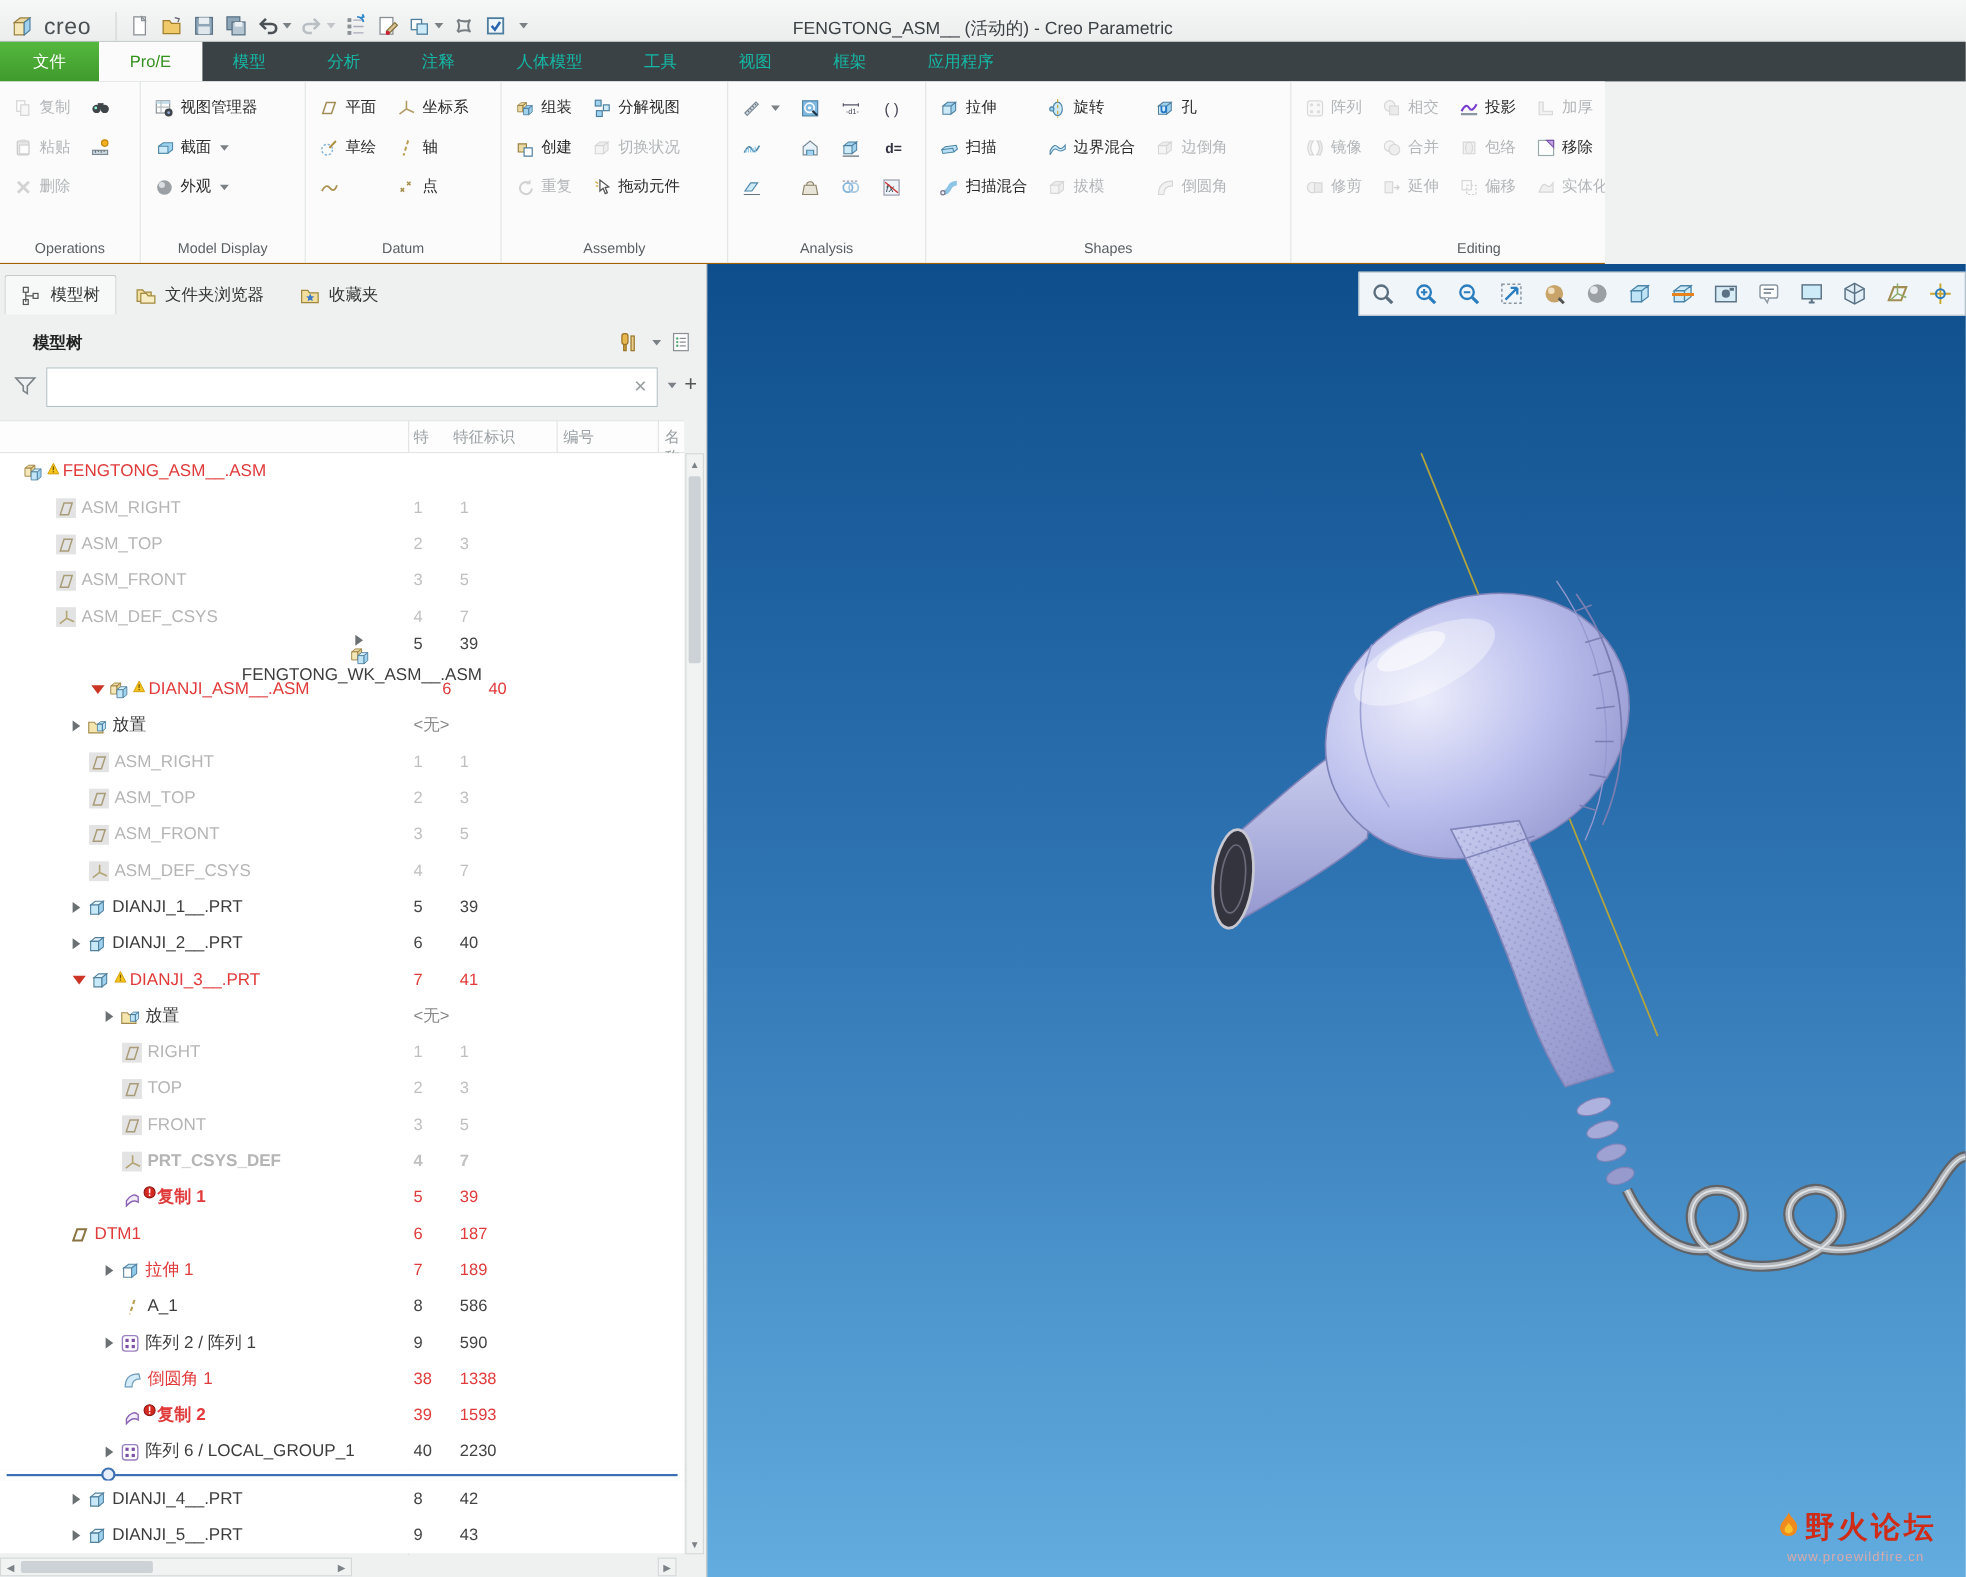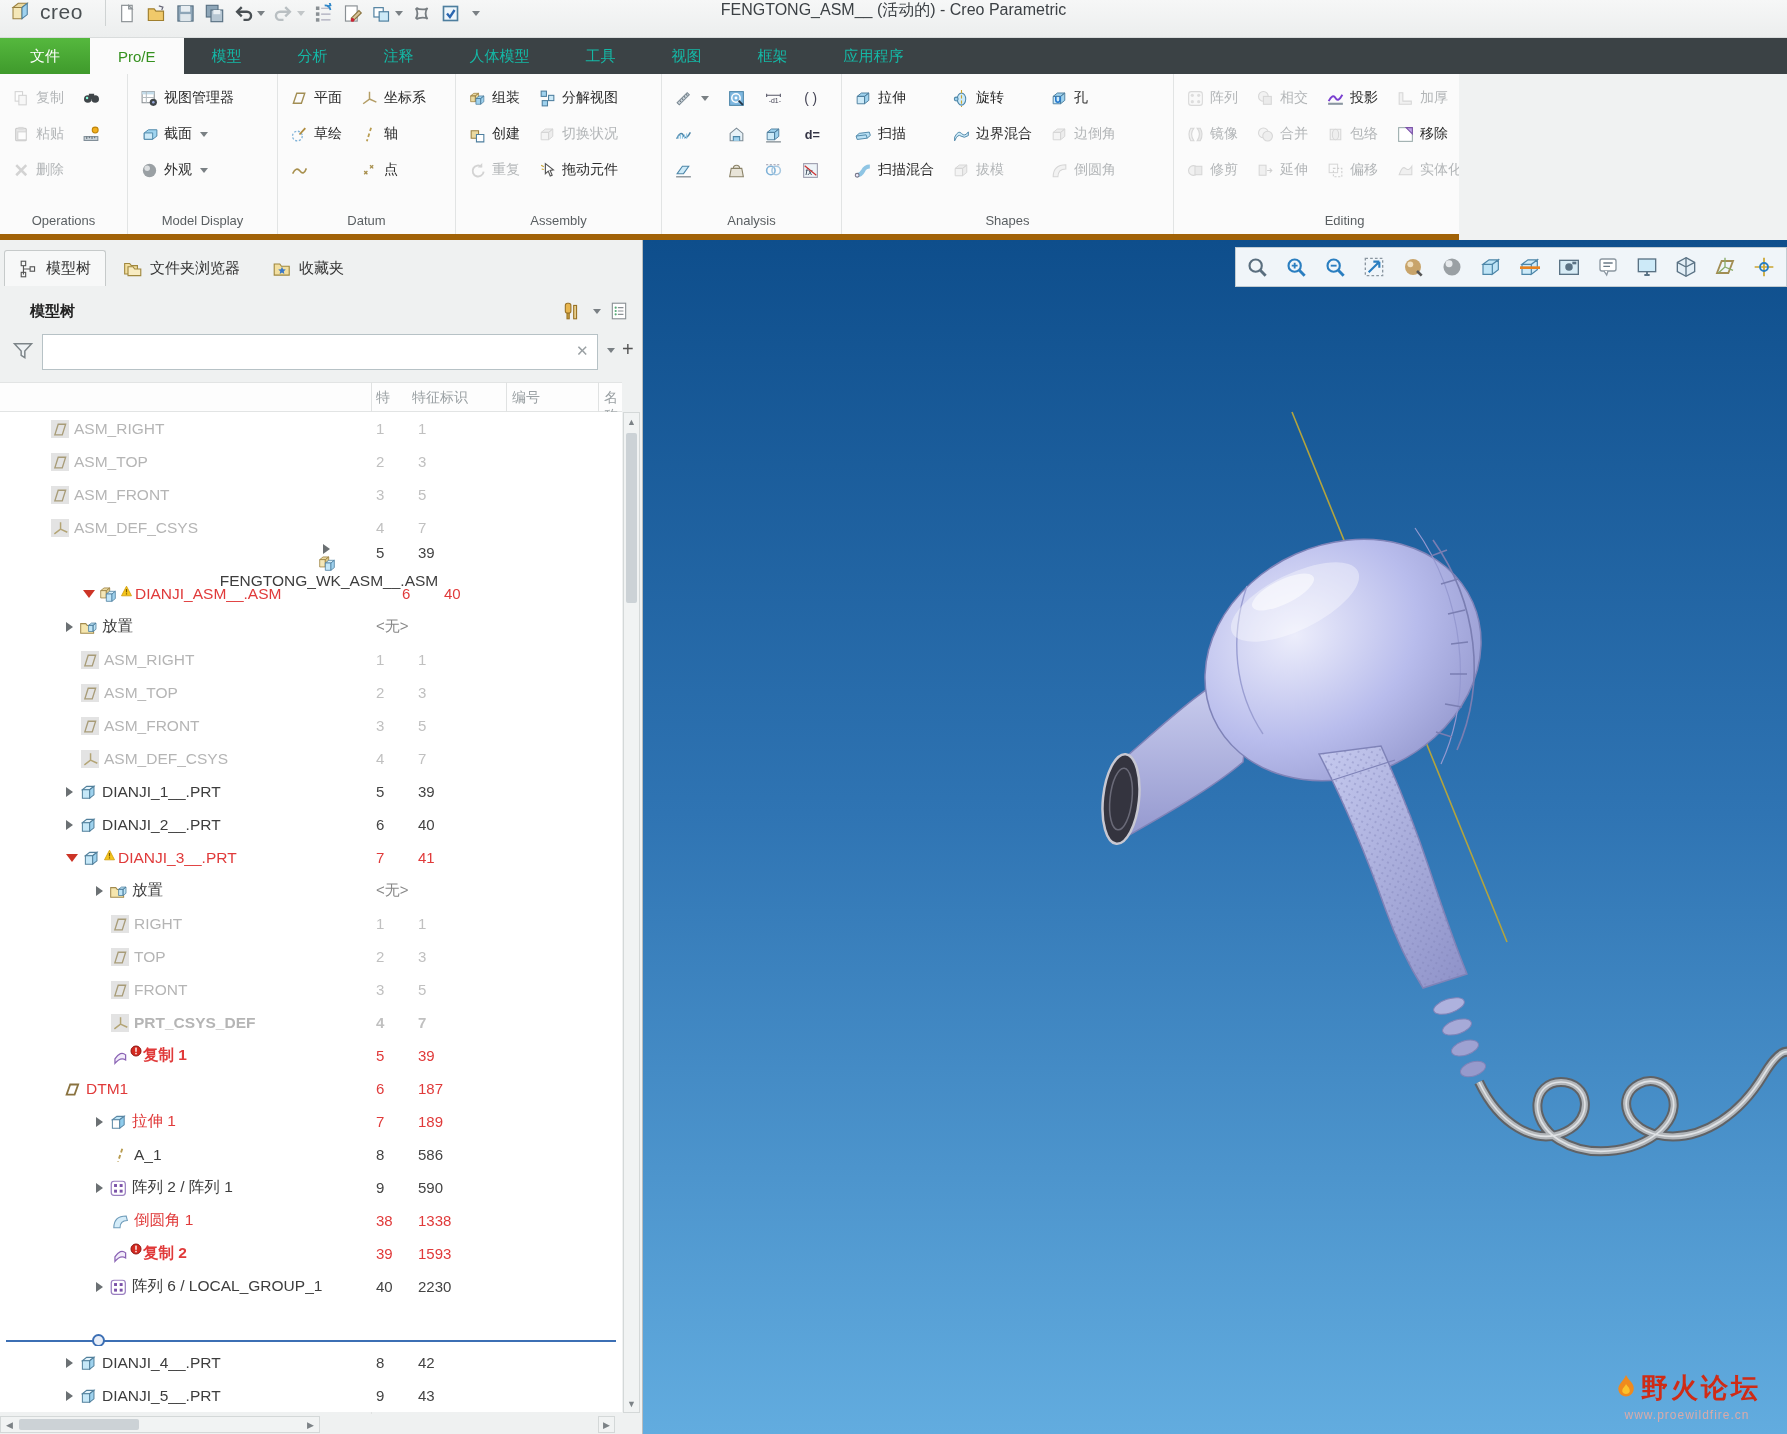--- a/index.html
+++ b/index.html
@@ -1,34 +1,34 @@
 <!DOCTYPE html>
 <html><head>
 <meta charset="utf-8">
 <style>
   *{margin:0;padding:0;box-sizing:border-box}
   html,body{width:1787px;height:1434px;overflow:hidden;font-family:"Liberation Sans",sans-serif;background:#f0f2f2}
   svg{display:block}
   
-  #titlebar{position:absolute;left:0;top:0;width:1787px;height:38px;background:linear-gradient(#f6f7f7,#eceeee);border-bottom:1px solid #d9dcdc;display:flex;align-items:flex-start}
+  #titlebar{position:absolute;left:0;top:0;width:1787px;height:38px;background:linear-gradient(#f6f7f7,#eceeee);border-bottom:1px solid #d9dcdc;display:flex;align-items:flex-end}
   .logo{display:flex;align-items:center;gap:6px;padding:0 14px 0 10px}
   .logo .ltxt{font-size:21px;color:#4a4f52;letter-spacing:.5px}
   .qsep{width:1px;height:26px;background:#cfd3d3;margin:0 8px}
   #qat{display:flex;align-items:center;gap:2px}
   .qbtn{display:flex;align-items:center;padding:3px 3px;border-radius:3px;cursor:pointer}
   .caret{width:0;height:0;border-left:4px solid transparent;border-right:4px solid transparent;border-top:5px solid #7a8084;margin-left:3px}
   .caret.dis{border-top-color:#c2c6c8}
   #wtitle{position:absolute;left:0;right:0;text-align:center;font-size:16px;color:#3c4145;pointer-events:none}
   
   #tabstrip{position:absolute;left:0;top:38px;width:1787px;height:36px;background:#3b4245;display:flex;align-items:stretch}
   .rtab{display:flex;align-items:center;justify-content:center;padding:0 28px;font-size:15px;color:#14b8a6;cursor:pointer}
   .rtab.file{background:linear-gradient(#55b83e,#3f9a2c);color:#fff;min-width:90px}
   .rtab.active{background:#fbfbfb;color:#35911f}
   
-  #ribbon{position:absolute;left:0;top:74px;width:1459px;height:166px;background:#fbfbfb;border-bottom:6px solid #a16207;display:flex;overflow:hidden}
+  #ribbon{position:absolute;left:0;top:74px;width:1459px;height:166px;background:#fbfbfb;border-bottom:1px solid #a16207;display:flex;overflow:hidden}
   .rgroup{display:flex;flex-direction:column;border-right:1px solid #e2e4e4;flex:none}
   .gcols{display:flex;flex:1;padding:6px 8px 0 8px;gap:10px}
   .gcol{display:flex;flex-direction:column}
   .ritem{display:flex;align-items:center;gap:5px;height:36px;padding:0 4px;border-radius:3px;font-size:14px;color:#2b2b2b;cursor:pointer;white-space:nowrap;background:none;border:none;font-family:inherit}
   .ritem.dis{color:#b3b6b8;pointer-events:none}
   .ritem.dis .ric{filter:grayscale(1) opacity(.45)}
   .glabel{height:24px;text-align:center;font-size:13px;color:#5a5f62;line-height:22px;overflow:hidden}
   
   #main{position:absolute;left:0;top:240px;width:1787px;height:1194px}
   
@@ -894,20 +894,41 @@
       <span style="left:376px">特</span>
       <span style="left:412px">特征标识</span>
       <span style="left:512px">编号</span>
       <span style="left:604px">名称</span>
     </div>
     <div class="colline" style="left:371px"></div>
     <div class="colline" style="left:506px;bottom:1016px"></div>
     <div class="colline" style="left:598px;bottom:1016px"></div>
 
     <div id="tree">
+        <div class="trow" style="padding-left: 6px;">
+          <span class="arr" style="width: 11px;"></span>
+          <span class="ticon">
+            <svg width="18" height="18" viewBox="0 0 16 16">
+              <path d="M1.5 5 l3-2.4 h5 l-3 2.4z" fill="#ead9a0" stroke="#9a8040" stroke-width=".7"></path>
+              <path d="M1.5 5 h5 v6.5 h-5z" fill="#f4e7b8" stroke="#9a8040" stroke-width=".7"></path>
+              <path d="M6.5 5 l3-2.4 v6.5 l-3 2.4z" fill="#dcc98a" stroke="#9a8040" stroke-width=".7"></path>
+              <path d="M6.5 8 l3-2.4 h5 l-3 2.4z" fill="#d8f0fb" stroke="#4d7e9e" stroke-width=".7"></path>
+              <path d="M6.5 8 h5 v6.5 h-5z" fill="#c2e6f8" stroke="#4d7e9e" stroke-width=".7"></path>
+              <path d="M11.5 8 l3-2.4 v6.5 l-3 2.4z" fill="#9fd2ee" stroke="#4d7e9e" stroke-width=".7"></path>
+            </svg>
+          </span>
+          <span class="twarn">
+            <svg width="13" height="12" viewBox="0 0 12 12">
+              <path d="M6 1.2 L11 10.8 H1 Z" fill="#f6c61d" stroke="#cf9a05" stroke-width=".8"></path>
+              <rect x="5.4" y="4" width="1.2" height="3.4" fill="#7a5a00"></rect>
+              <rect x="5.4" y="8.3" width="1.2" height="1.2" fill="#7a5a00"></rect>
+            </svg>
+          </span>
+          <span class="tname t-red">FENGTONG_ASM__.ASM</span>
+        </div>
         <div class="trow" style="padding-left: 36px;">
           <span class="arr" style="width: 11px;"></span>
           <span class="ticon sup">
             <svg width="18" height="18" viewBox="0 0 16 16">
               <path d="M3.4 13.2 L6.4 3.8 H13 L10 13.2 Z" fill="none" stroke="#a89c78" stroke-width="1.2"></path>
             </svg>
           </span>
           <span class="tname t-gray">ASM_RIGHT</span>
           <span class="tnum n1 ngray">1</span>
           <span class="tnum n2 ngray">1</span>

